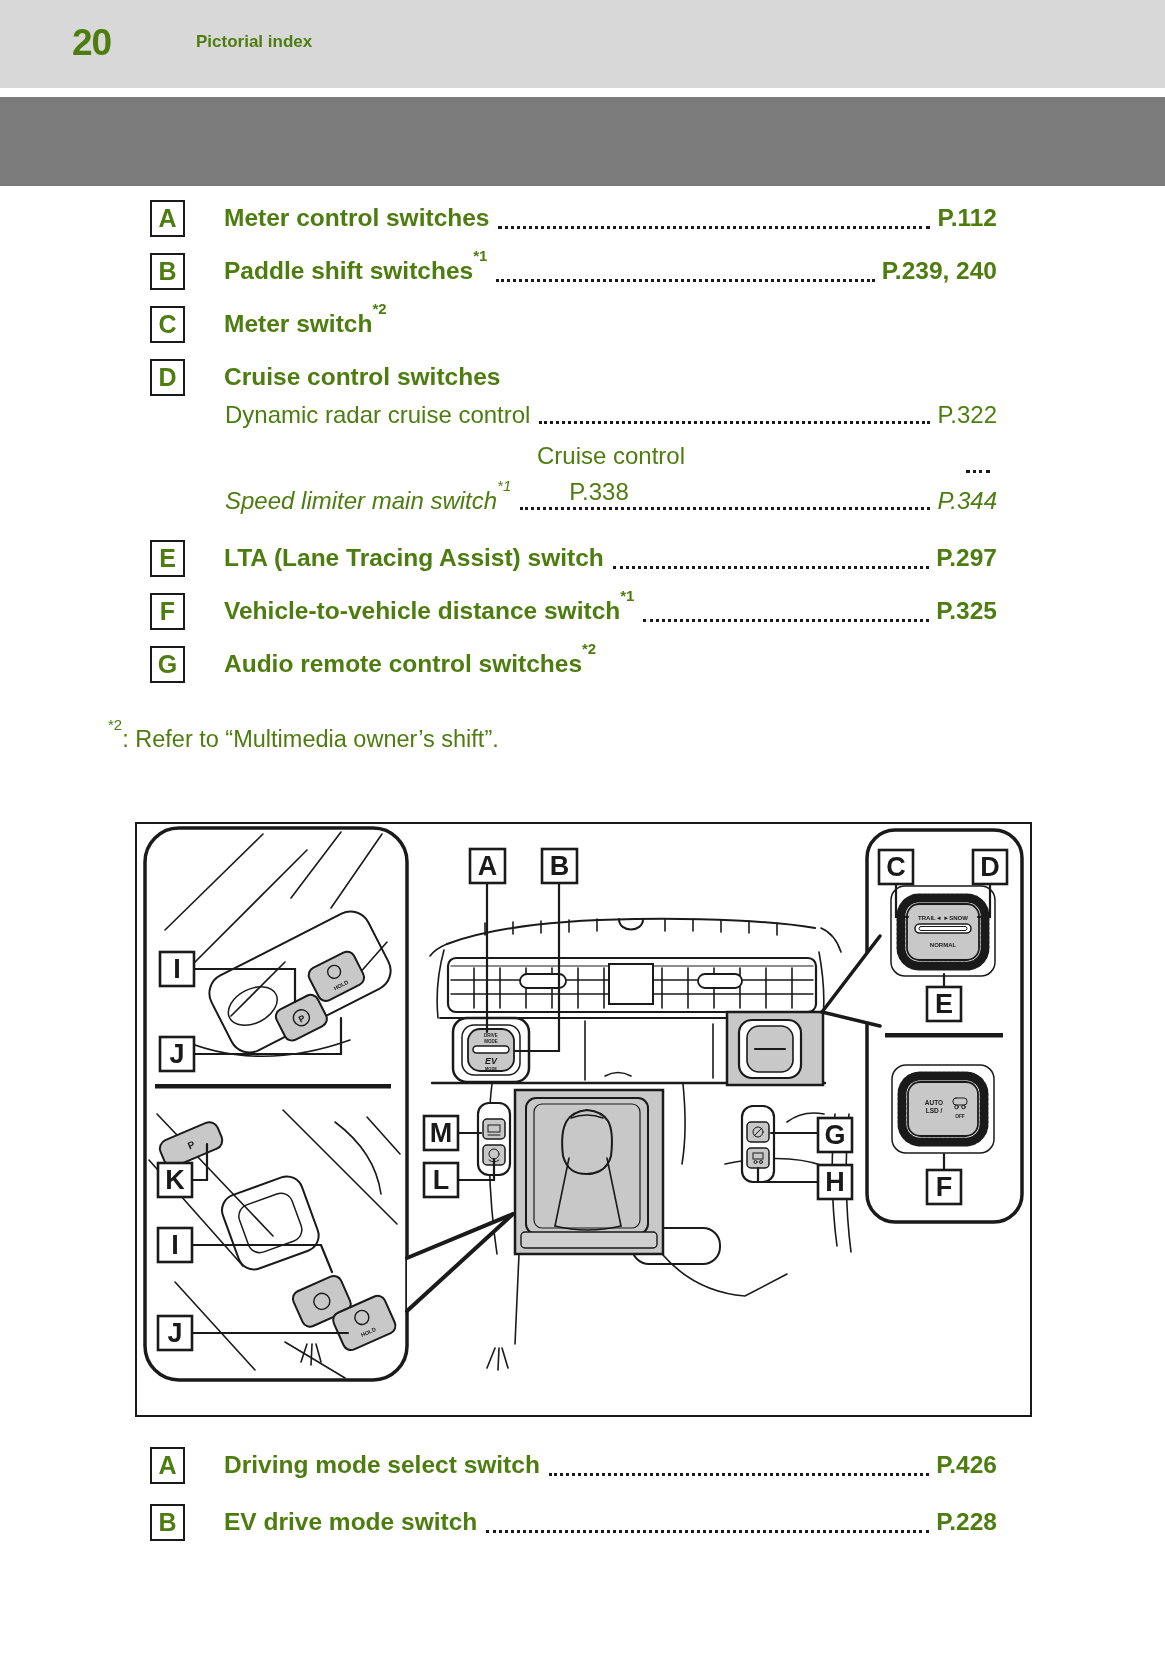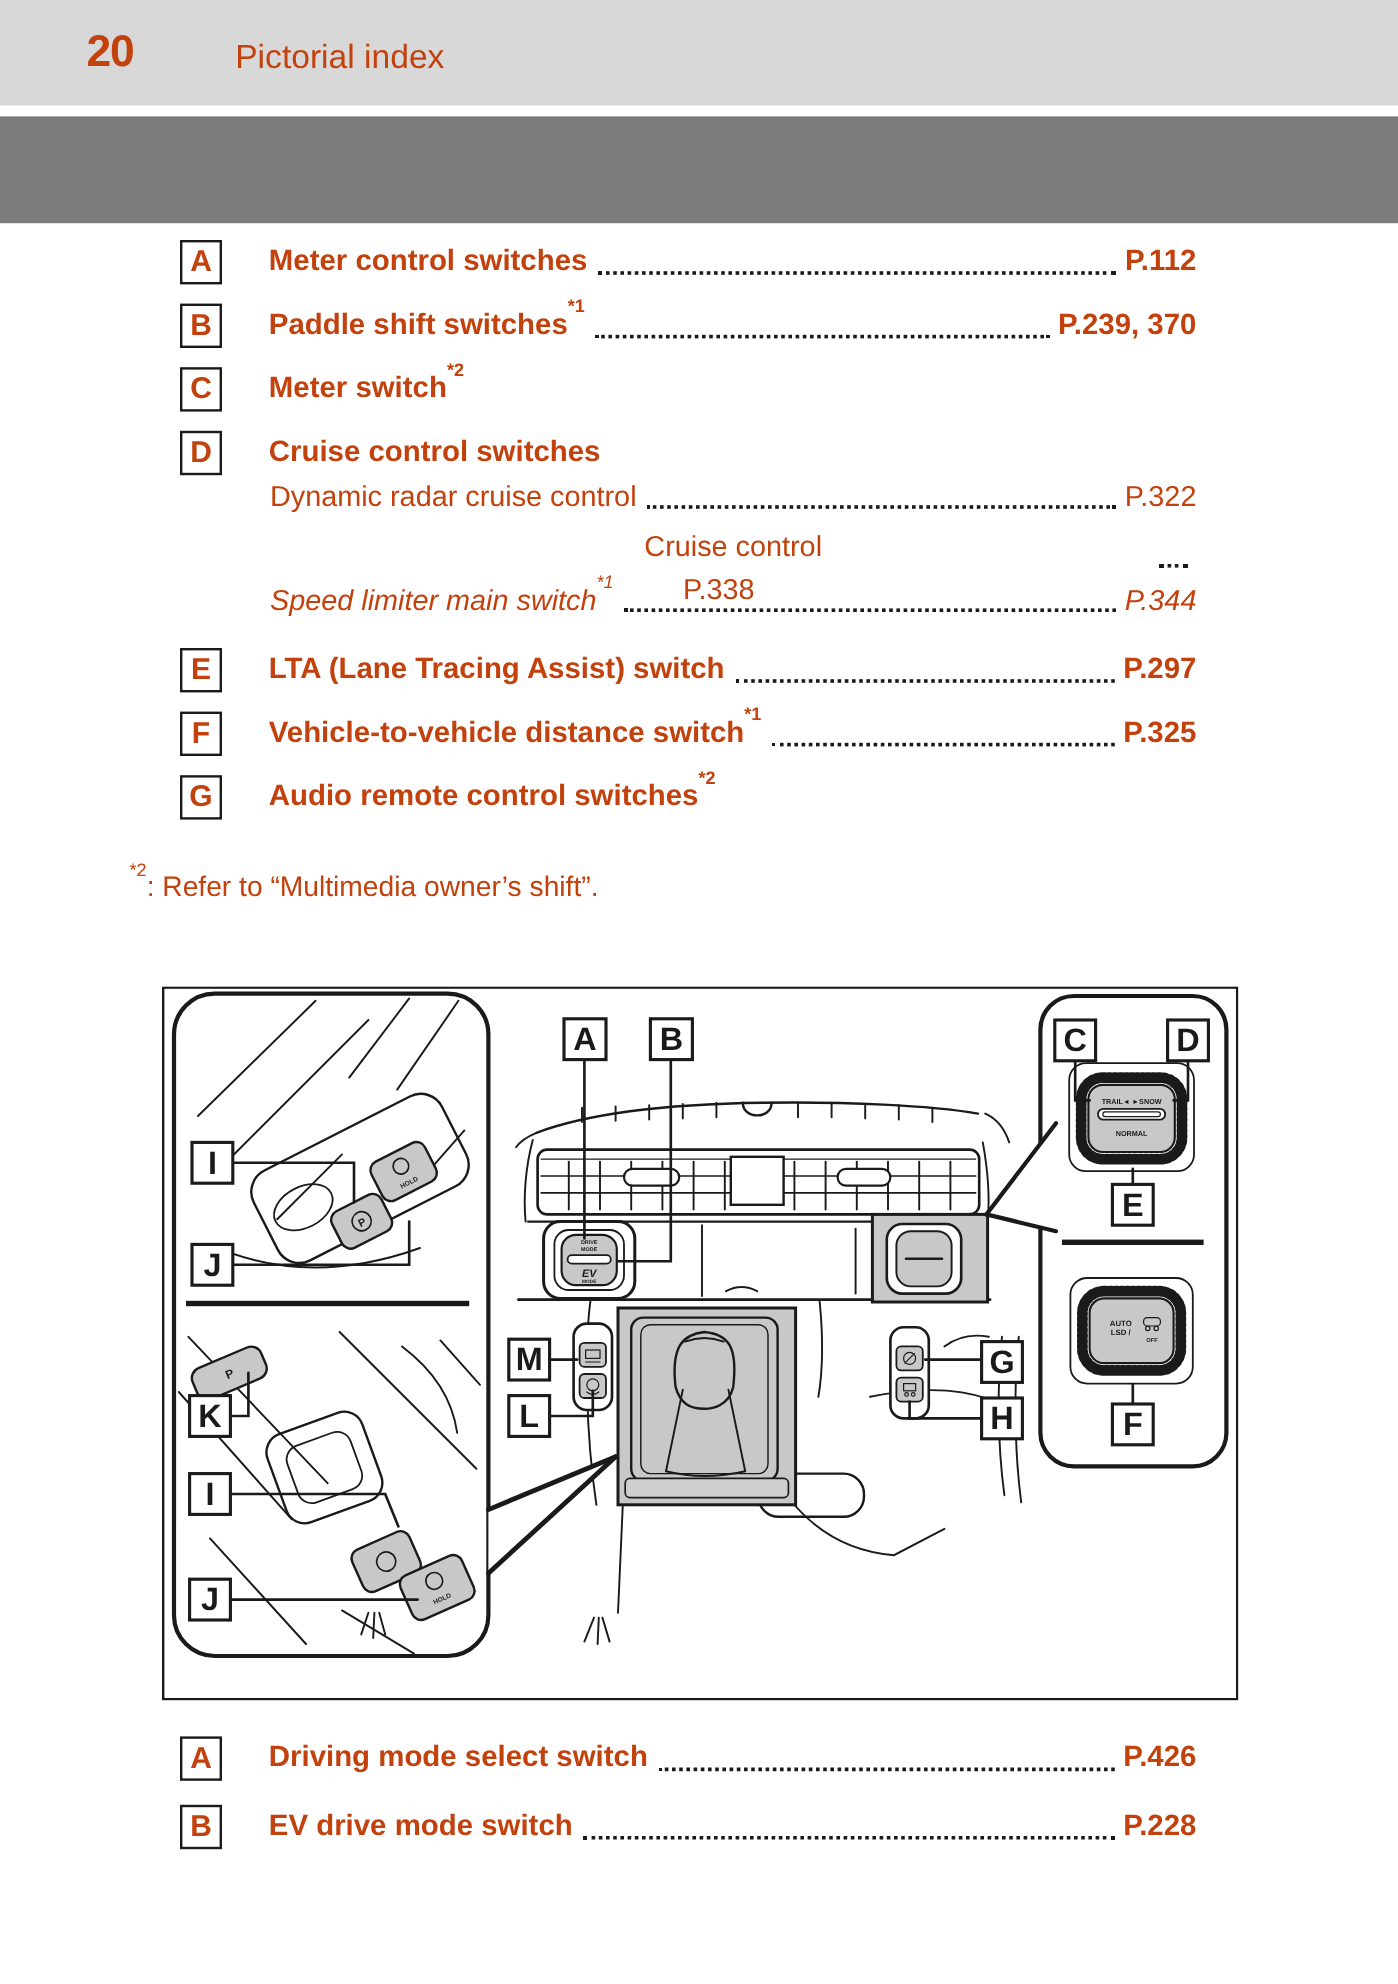--- a/index.html
+++ b/index.html
@@ -1,23 +1,23 @@
 <!DOCTYPE html>
 <html><head>
 <meta charset="utf-8">
 <style>
   html,body { margin:0; padding:0; background:#ffffff; }
   .page {
     position:relative; width:1165px; height:1653px; background:#ffffff;
-    font-family:"Liberation Sans", sans-serif; color:#c2410c; overflow:hidden;
+    font-family:"Liberation Sans", sans-serif; color:#4d7c0f; overflow:hidden;
   }
   
   .hdr { position:absolute; left:0; top:0; width:1165px; height:88px; background:#d8d8d8; }
   .hdr-num { position:absolute; left:72px; top:22px; font-size:37px; font-weight:bold; letter-spacing:-1px; }
-  .hdr-title { position:absolute; left:196px; top:32px; font-size:28px; font-weight:normal; }
+  .hdr-title { position:absolute; left:196px; top:32px; font-size:17px; font-weight:bold; }
   .darkband { position:absolute; left:0; top:97px; width:1165px; height:89px; background:#7b7b7b; }
 
   
   .toplist { position:absolute; left:108px; top:200px; width:889px; }
   .botlist { position:absolute; left:108px; top:1447px; width:889px; }
   .row { display:flex; align-items:center; height:36px; margin-bottom:17px;
          font-size:24.5px; font-weight:bold; padding-left:42px; }
   .row.sub { height:28px; margin-bottom:13px; font-weight:normal; font-size:24px; padding-left:93px;justify-content:space-between; }
   .lbox { flex:none; width:31px; height:33px; border:2.5px solid #1a1a1a; display:flex;
           align-items:center; justify-content:center; font-size:25px; font-weight:bold;
@@ -53,21 +53,21 @@
       <span class="lbox">A</span>
       <span class="itext"><span>Meter control switches</span><sup></sup></span>
       <span class="leader"></span>
       <span class="pnum">P.112</span>
     </div>
 
     <div class="row">
       <span class="lbox">B</span>
       <span class="itext"><span>Paddle shift switches</span><sup>*1</sup></span>
       <span class="leader"></span>
-      <span class="pnum">P.239, 370</span>
+      <span class="pnum">P.239, 240</span>
     </div>
 
     <div class="row">
       <span class="lbox">C</span>
       <span class="itext"><span>Meter switch</span><sup>*2</sup></span>
     </div>
 
     <div class="row" style="margin-bottom:6px;">
       <span class="lbox">D</span>
       <span class="itext"><span>Cruise control switches</span></span>

